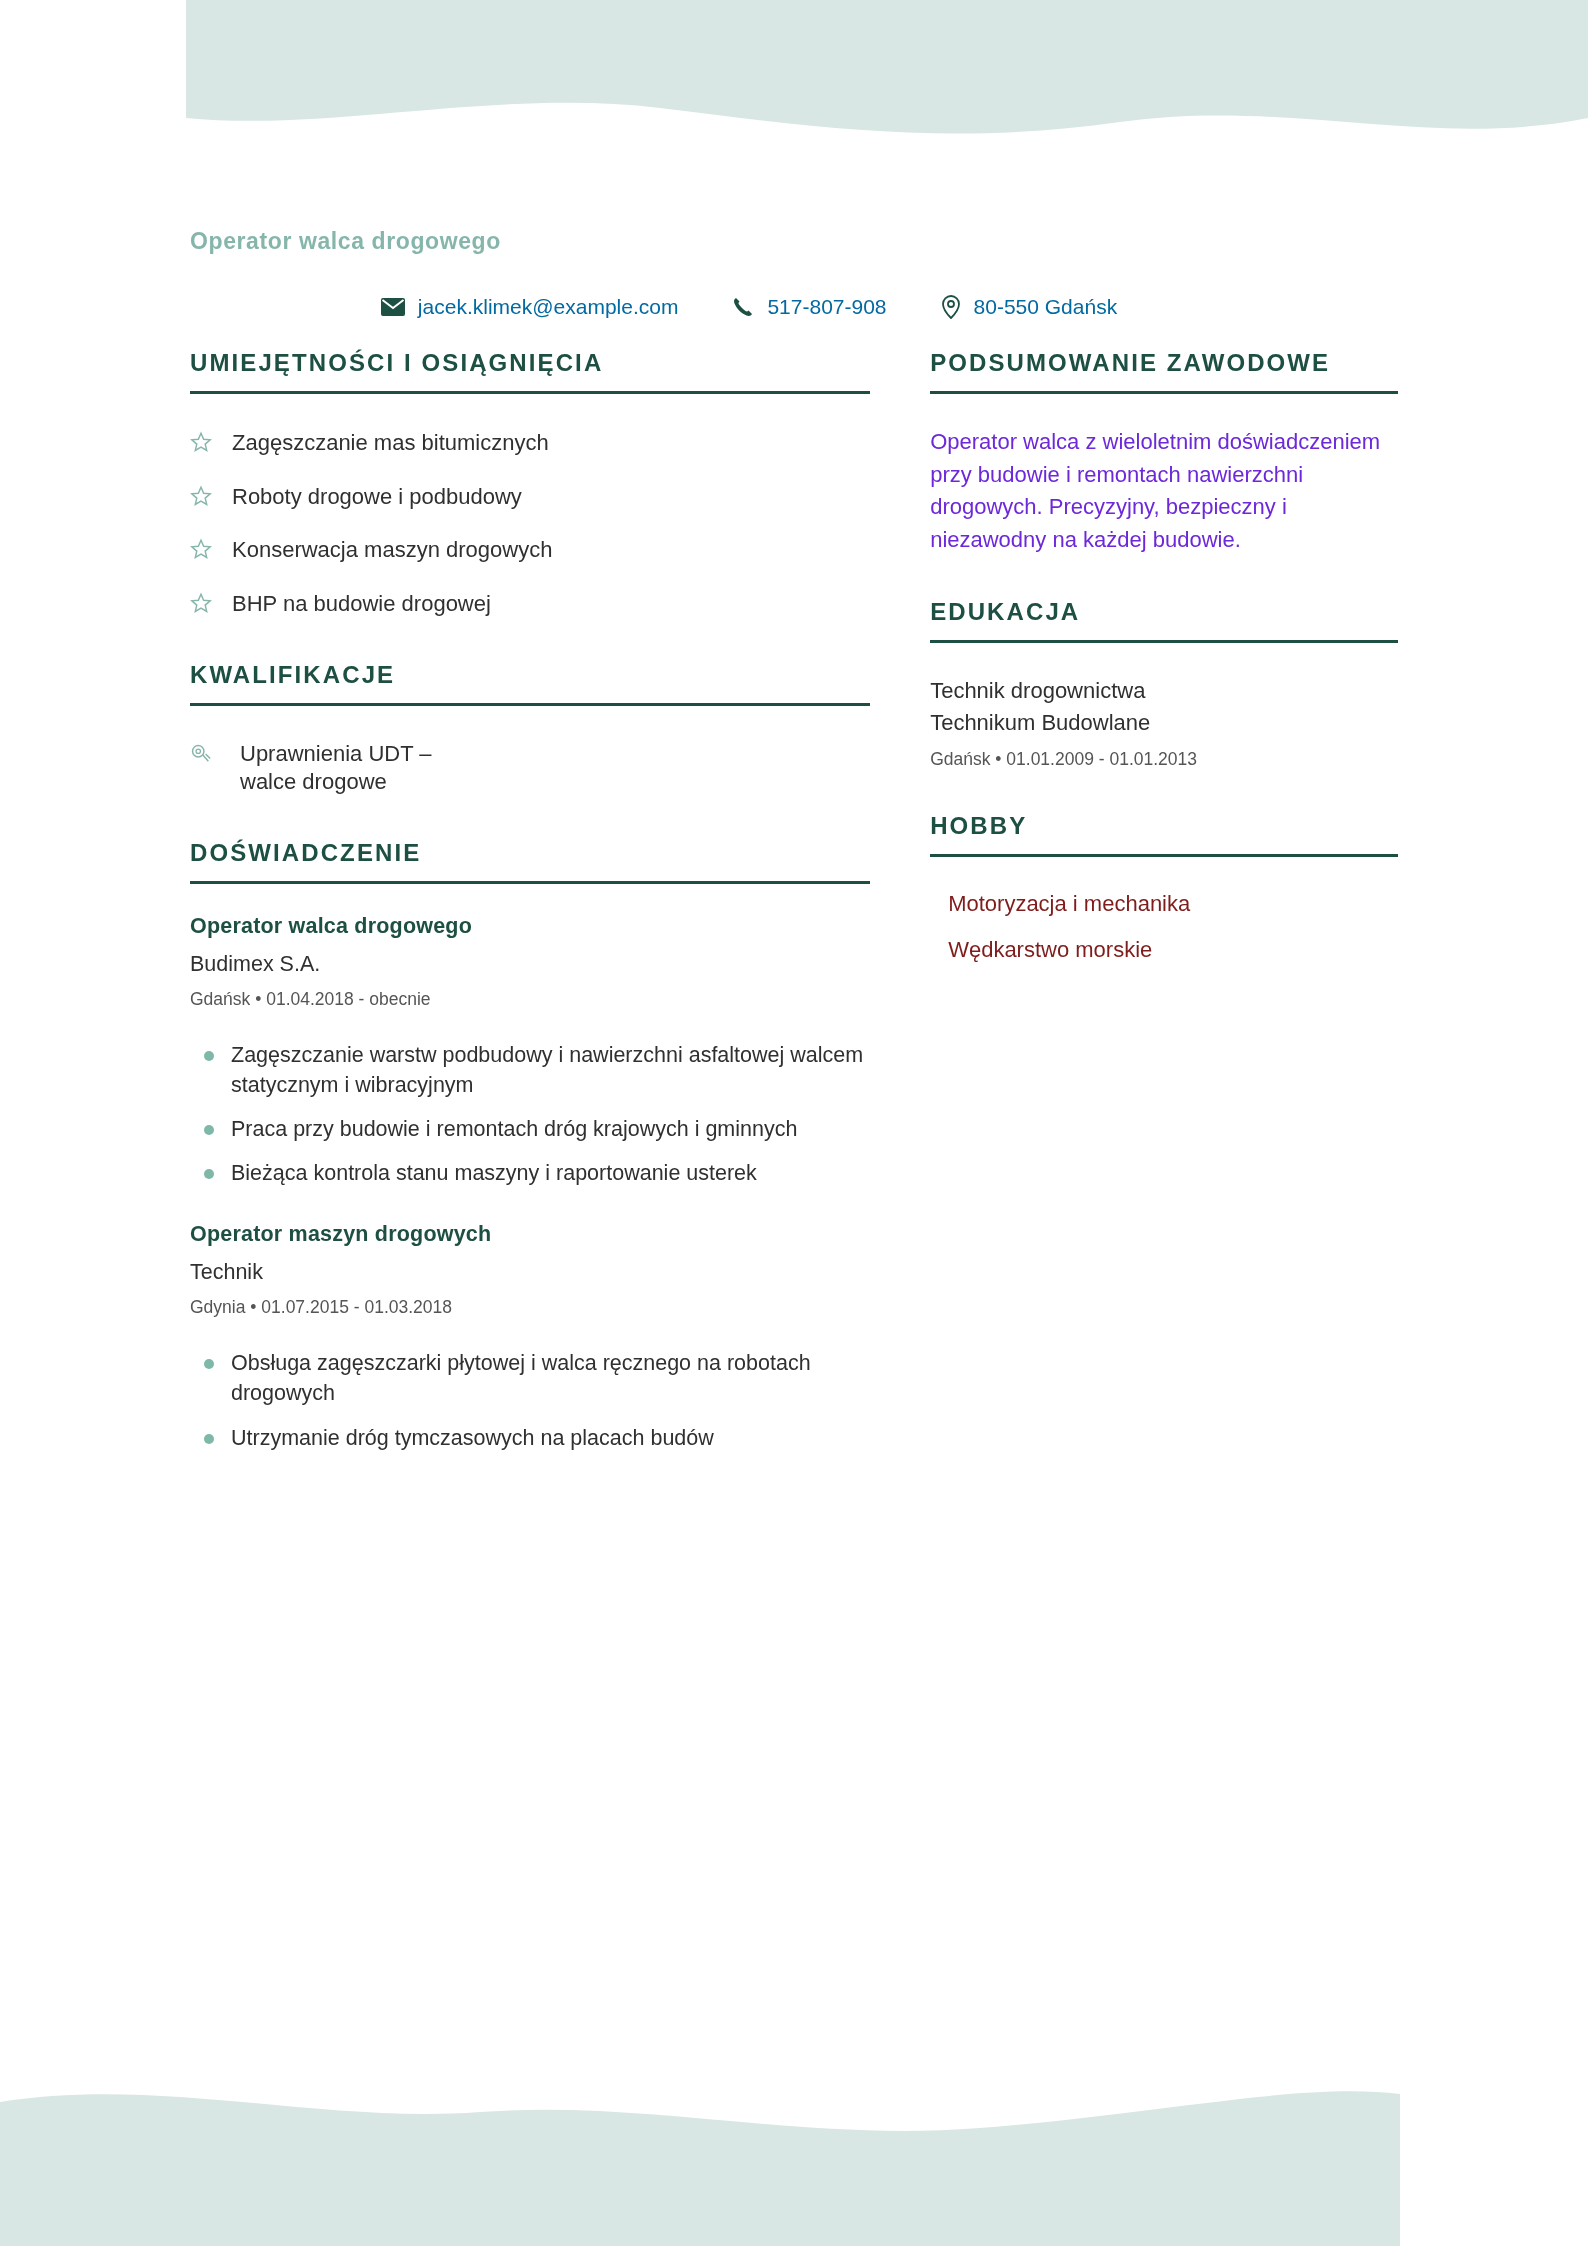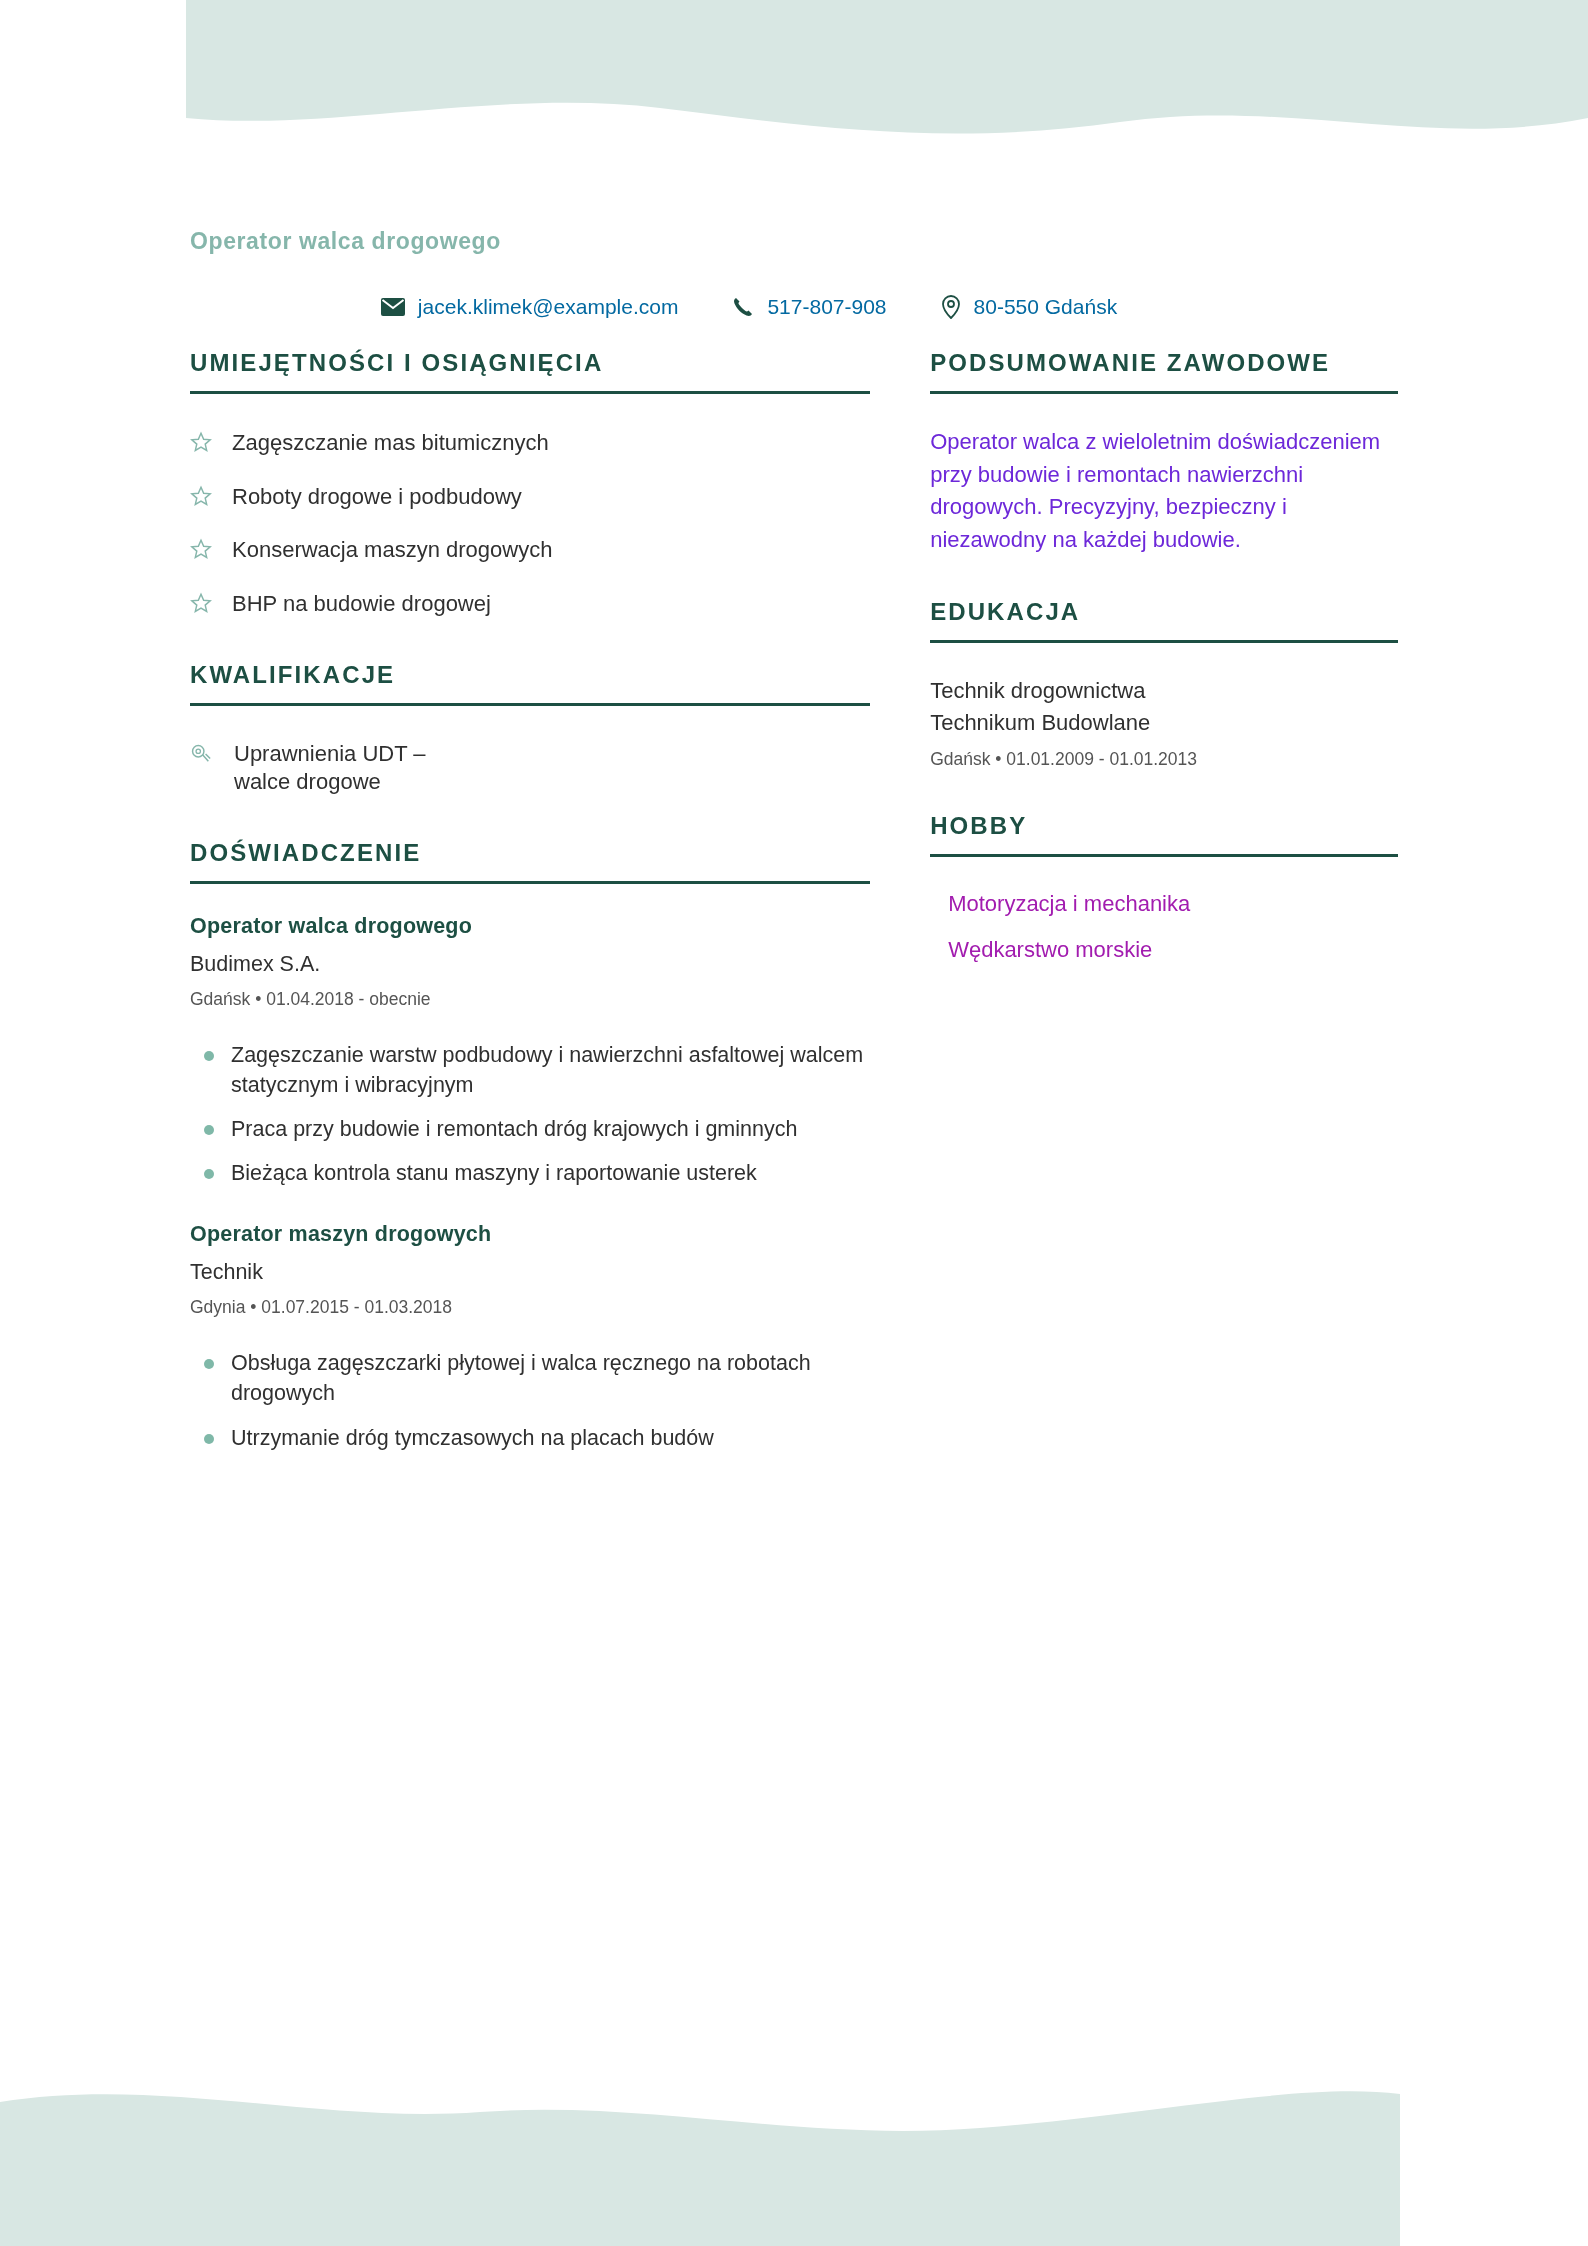--- a/index.html
+++ b/index.html
@@ -108,21 +108,21 @@
     font-size: 22px;
     line-height: 1.35;
   }
   .star-icon { flex: 0 0 auto; margin-top: 3px; }
 
   
   .quals { margin-top: 34px; }
   .qual-row {
     display: flex;
     align-items: flex-start;
-    gap: 22px;
+    gap: 28px;
   }
   .qual-text {
     color: #303030;
     font-size: 22px;
     line-height: 1.3;
     white-space: pre-line;
   }
 
   
   .exp-list { margin-top: 30px; }
@@ -185,21 +185,21 @@
     font-size: 22px;
     line-height: 1.45;
   }
   .edu-meta {
     color: #555555;
     font-size: 17.5px;
     margin-top: 10px;
   }
   .hobby-list { margin-top: 34px; padding-left: 18px; }
   .hobby-item {
-    color: #a21caf;
+    color: #7f1d1d;
     font-size: 22px;
     margin-bottom: 20px;
   }
   .hobby-item:last-child { margin-bottom: 0; }
 </style>
 </head>
 <body>
 
 <div class="page">
 

